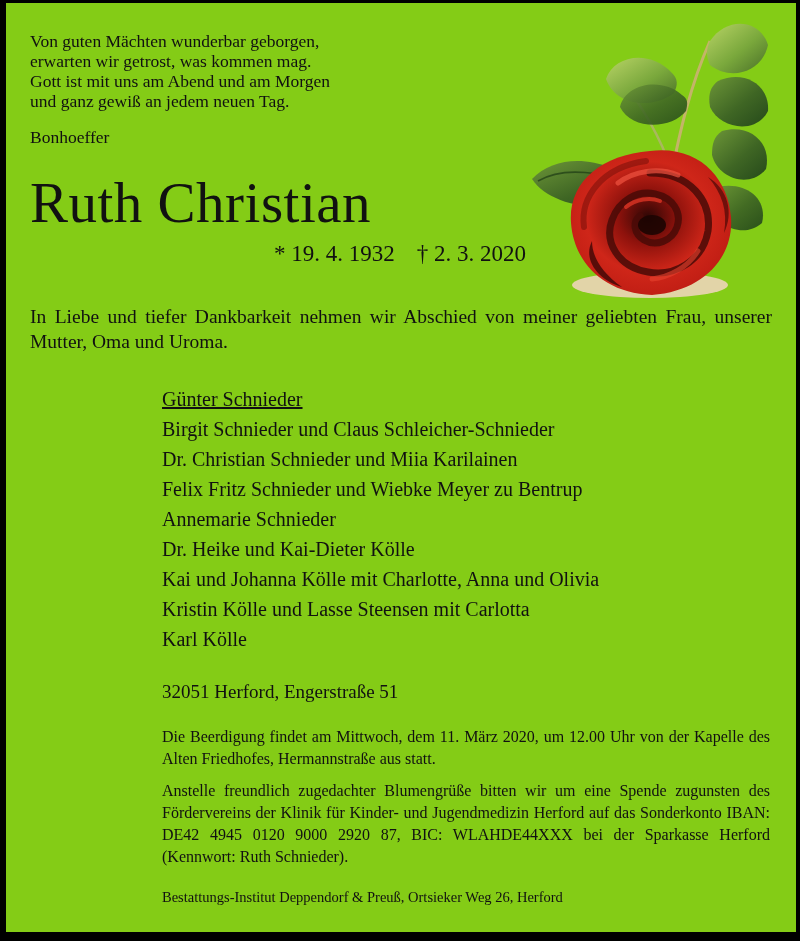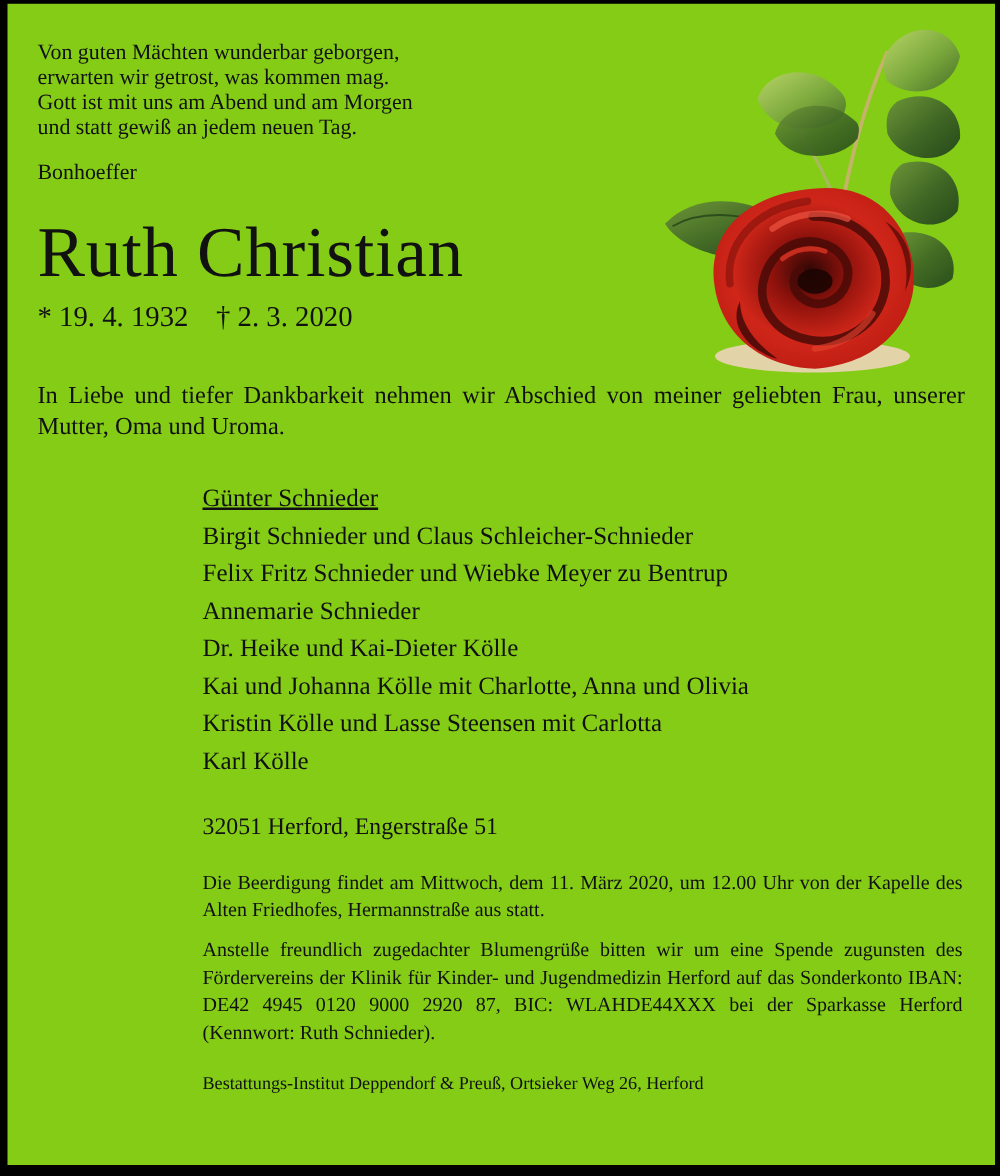--- a/index.html
+++ b/index.html
@@ -38,20 +38,21 @@
     margin: 26px 0 0 0;
     font-size: 57px;
     line-height: 60px;
     font-weight: normal;
     letter-spacing: 0.5px;
   }
   .dates {
     margin-top: 7px;
     font-size: 23px;
     line-height: 28px;
+    text-align: center;
   }
   .dates .death { margin-left: 22px; }
   .intro {
     margin-top: 36px;
     width: 742px;
     font-size: 19.5px;
     line-height: 25px;
     text-align: justify;
   }
   .mourners {
@@ -152,37 +153,38 @@
       <ellipse cx="130" cy="214" rx="14" ry="10" fill="#1c0402" opacity="0.9"></ellipse>
     </svg>
   </div>
 
   <div class="content">
 
     <div class="poem">
       <div class="poem-line">Von guten Mächten wunderbar geborgen,</div>
       <div class="poem-line">erwarten wir getrost, was kommen mag.</div>
       <div class="poem-line">Gott ist mit uns am Abend und am Morgen</div>
-      <div class="poem-line">und statt gewiß an jedem neuen Tag.</div>
+      <div class="poem-line">und ganz gewiß an jedem neuen Tag.</div>
       <div class="poem-author">Bonhoeffer</div>
     </div>
 
     <h1 class="deceased-name">Ruth Christian</h1>
 
     <div class="dates">
       <span class="birth">* 19. 4. 1932</span><span class="death">† 2. 3. 2020</span>
     </div>
 
     <div class="intro">In Liebe und tiefer Dankbarkeit nehmen wir Abschied von meiner geliebten Frau, unserer Mutter, Oma und Uroma.</div>
 
     <div class="mourners">
       <div class="mourner-primary">Günter Schnieder</div>
 
       <div class="mourner-group">
         <div>Birgit Schnieder und Claus Schleicher-Schnieder</div>
+        <div>Dr. Christian Schnieder und Miia Karilainen</div>
         <div>Felix Fritz Schnieder und Wiebke Meyer zu Bentrup</div>
         <div>Annemarie Schnieder</div>
       </div>
 
       <div class="mourner-group">
         <div>Dr. Heike und Kai-Dieter Kölle</div>
         <div>Kai und Johanna Kölle mit Charlotte, Anna und Olivia</div>
         <div>Kristin Kölle und Lasse Steensen mit Carlotta</div>
         <div>Karl Kölle</div>
       </div>

